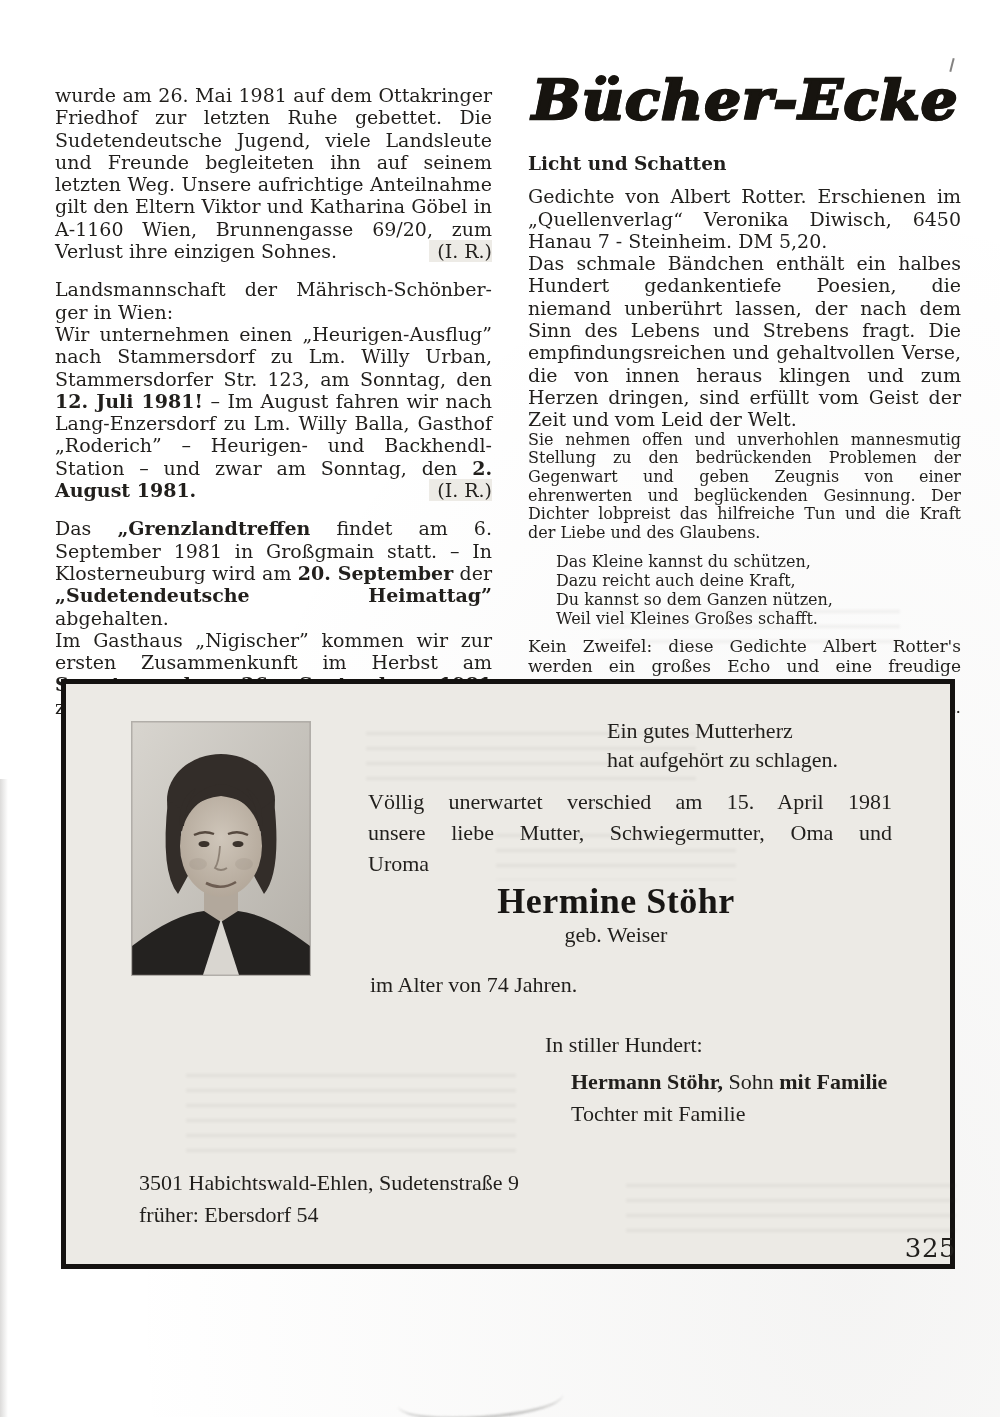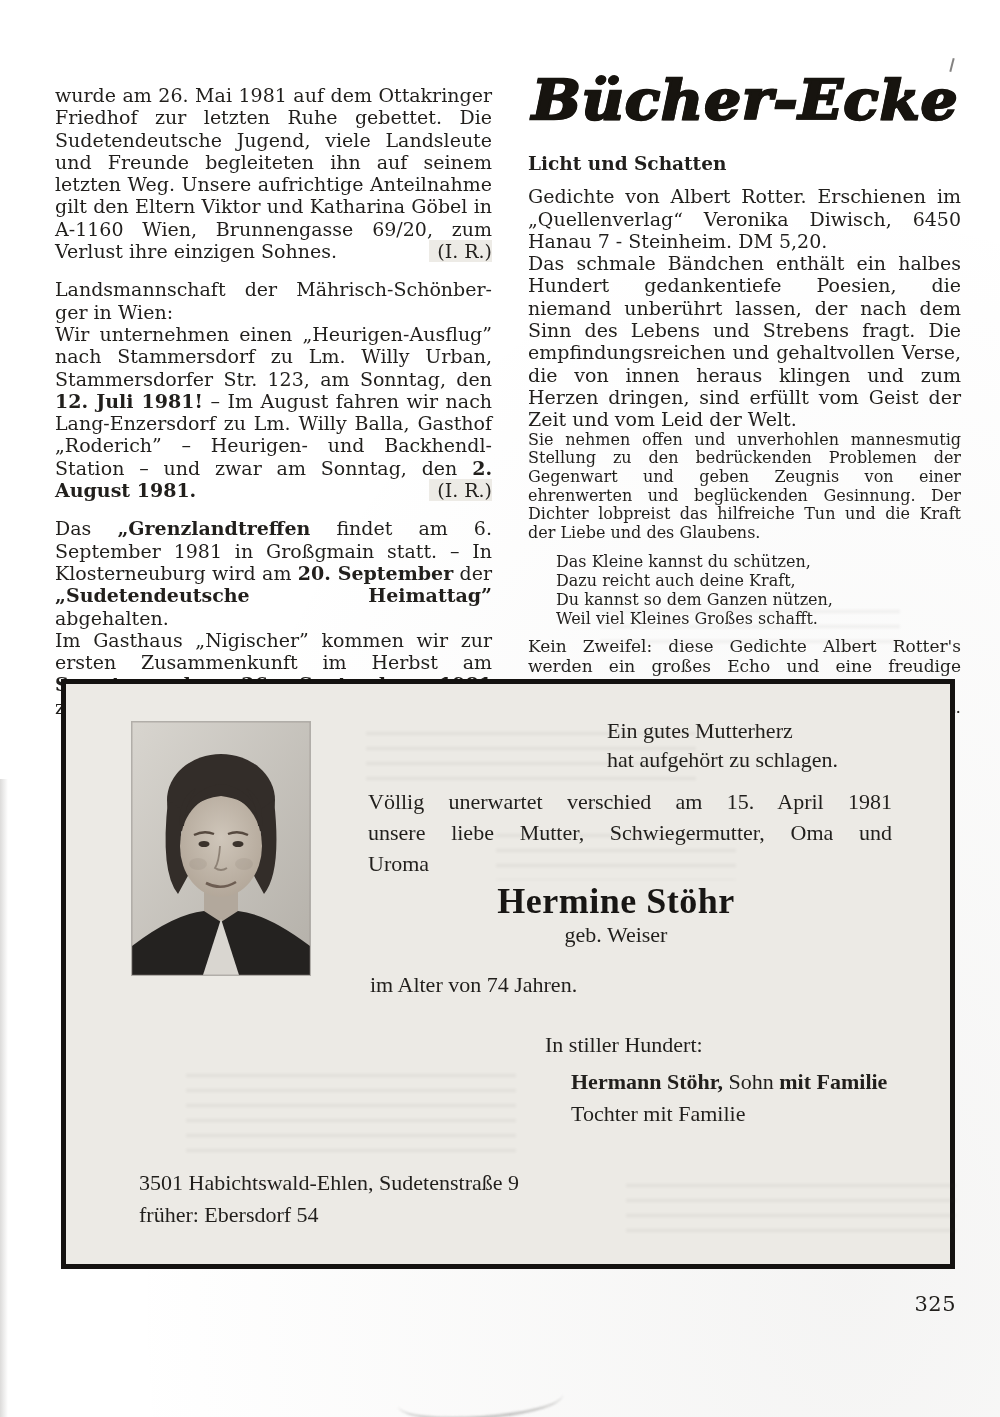--- a/index.html
+++ b/index.html
@@ -64,21 +64,21 @@
   .addr1{position:absolute;left:73px;top:486px;font-size:22px;}
   .addr2{position:absolute;left:73px;top:518px;font-size:22px;}
   
   .ghost{position:absolute;opacity:.065;filter:blur(1.4px);pointer-events:none;
     background:repeating-linear-gradient(180deg,#4a453e 0 3px,transparent 3px 15px);}
   .smudge{position:absolute;left:398px;top:1382px;width:165px;height:34px;border:none;
     border-bottom:3px solid rgba(40,38,35,.28);border-radius:50%;filter:blur(1px);
     transform:rotate(-4deg);pointer-events:none;}
   .tick{position:absolute;left:951px;top:58px;width:2px;height:14px;background:rgba(30,28,25,.55);
     transform:rotate(14deg);pointer-events:none;}
-  .page-number{position:absolute;right:44px;top:1292px;font-size:21px;letter-spacing:.5px;}
+  .page-number{position:absolute;right:44px;top:1233px;font-size:26px;letter-spacing:.5px;}
 </style>
 </head>
 <body>
 
 <div class="page">
 
   <div class="col-left">
     <p class="jtext rel mb16">
       <span>wurde am 26. Mai 1981 auf dem Ottakringer Friedhof zur letzten Ruhe gebettet. Die Sudetendeutsche Jugend, viele Landsleute und Freunde begleiteten ihn auf seinem letzten Weg. Unsere aufrichtige Anteilnahme gilt den Eltern Viktor und Katharina Göbel in A-1160 Wien, Brunnengasse 69/20, zum Verlust ihre einzigen Sohnes.</span>
       <span class="sig-abs">(I. R.)</span>

